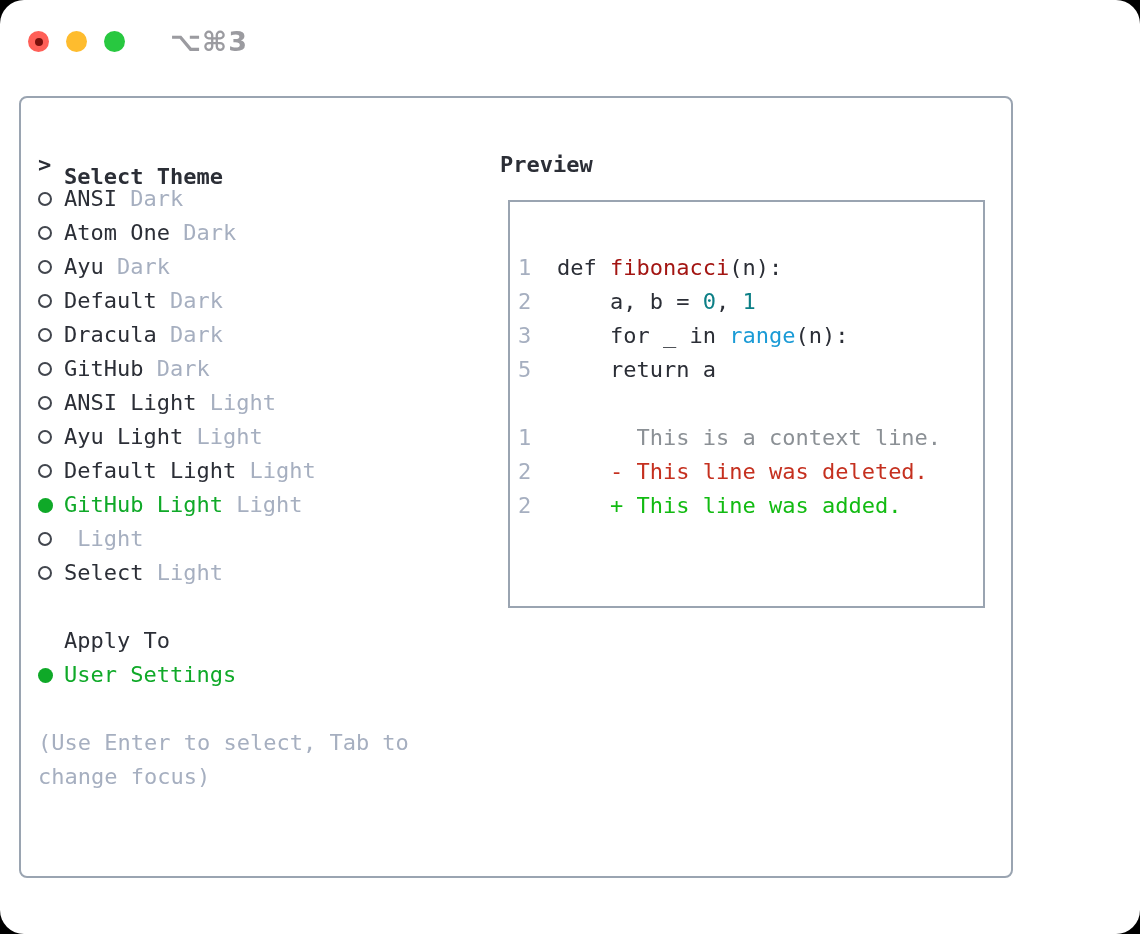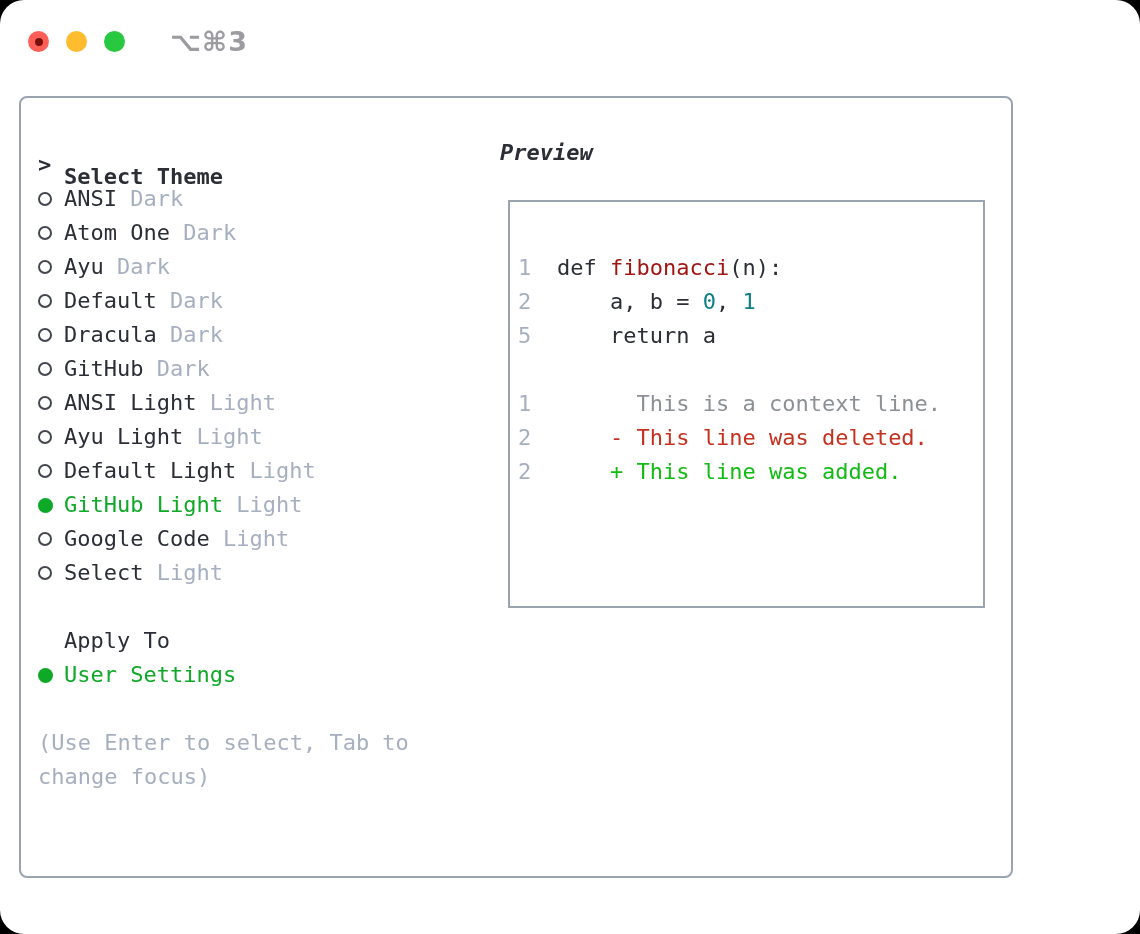--- a/index.html
+++ b/index.html
@@ -41,22 +41,22 @@
   .ring{display:inline-block;width:12px;height:12px;border:2px solid var(--ring);border-radius:50%;box-sizing:border-box;width:14px;height:14px;}
   .dot{display:inline-block;width:15px;height:15px;border-radius:50%;background:var(--green);}
   .header-text{font-weight:bold;margin-top:24px;}
   .t-var{color:var(--muted);}
   .green-text{color:var(--green);}
   .apply-header{padding-left:26px;align-items:flex-end;}
   .spacer{height:34px;}
   .hint{color:var(--muted);white-space:normal;}
   
   .preview-label{
-    position:absolute;left:479px;top:38px;height:34px;line-height:34px;
-    font-size:22px;font-weight:bold;color:var(--text);font-style:italic;
+    position:absolute;left:479px;top:50px;height:34px;line-height:34px;
+    font-size:22px;font-weight:bold;color:var(--text);
   }
   .preview-box{
     position:absolute;left:487px;top:102px;width:477px;height:408px;
     box-sizing:border-box;border:2px solid var(--border);
     padding:49px 0 0 8px;overflow:hidden;background:#fff;
   }
   .cl{height:34px;line-height:34px;font-size:22px;white-space:pre;}
   .ln{display:inline-block;width:13px;margin-right:26px;color:var(--muted);text-align:left;}
   .seg-plain{color:var(--text);}
   .seg-func{color:var(--func_red);}
@@ -90,21 +90,21 @@
           <div class="row"><span class="marker"><i class="ring"></i></span><span>ANSI</span><span class="t-var"> Dark</span></div>
           <div class="row"><span class="marker"><i class="ring"></i></span><span>Atom One</span><span class="t-var"> Dark</span></div>
           <div class="row"><span class="marker"><i class="ring"></i></span><span>Ayu</span><span class="t-var"> Dark</span></div>
           <div class="row"><span class="marker"><i class="ring"></i></span><span>Default</span><span class="t-var"> Dark</span></div>
           <div class="row"><span class="marker"><i class="ring"></i></span><span>Dracula</span><span class="t-var"> Dark</span></div>
           <div class="row"><span class="marker"><i class="ring"></i></span><span>GitHub</span><span class="t-var"> Dark</span></div>
           <div class="row"><span class="marker"><i class="ring"></i></span><span>ANSI Light</span><span class="t-var"> Light</span></div>
           <div class="row"><span class="marker"><i class="ring"></i></span><span>Ayu Light</span><span class="t-var"> Light</span></div>
           <div class="row"><span class="marker"><i class="ring"></i></span><span>Default Light</span><span class="t-var"> Light</span></div>
           <div class="row"><span class="marker"><i class="dot"></i></span><span class="green-text">GitHub Light</span><span class="t-var"> Light</span></div>
-          <div class="row"><span class="marker"><i class="ring"></i></span><span>Google Code</span><span class="t-var"> Light</span></div>
+          <div class="row"><span class="marker"><i class="ring"></i></span><span class="t-var"> Light</span></div>
           <div class="row"><span class="marker"><i class="ring"></i></span><span>Select</span><span class="t-var"> Light</span></div>
         </div>
 
       <div class="spacer"></div>
 
       <div class="row apply-header">
         <span class="header-sub">Apply To</span>
       </div>
 
       <div id="apply-list">
@@ -115,20 +115,21 @@
 
       <div class="hint">(Use Enter to select, Tab to change focus)</div>
     </div>
 
     <div class="preview-label">Preview</div>
 
     <div class="preview-box">
       <div id="code-lines">
           <div class="cl"><span class="ln">1</span><span class="seg-plain">def </span><span class="seg-func">fibonacci</span><span class="seg-plain">(n):</span></div>
           <div class="cl"><span class="ln">2</span><span class="seg-plain">    a, b = </span><span class="seg-num">0</span><span class="seg-plain">, </span><span class="seg-num">1</span></div>
+          <div class="cl"><span class="ln">3</span><span class="seg-plain">    for _ in </span><span class="seg-builtin">range</span><span class="seg-plain">(n):</span></div>
           <div class="cl"><span class="ln">5</span><span class="seg-plain">    return a</span></div>
           <div class="cl"><span class="ln"></span></div>
           <div class="cl"><span class="ln">1</span><span class="seg-context">      This is a context line.</span></div>
           <div class="cl"><span class="ln">2</span><span class="seg-deleted">    - This line was deleted.</span></div>
           <div class="cl"><span class="ln">2</span><span class="seg-added">    + This line was added.</span></div>
         </div>
     </div>
 
   </div>
 </div>

